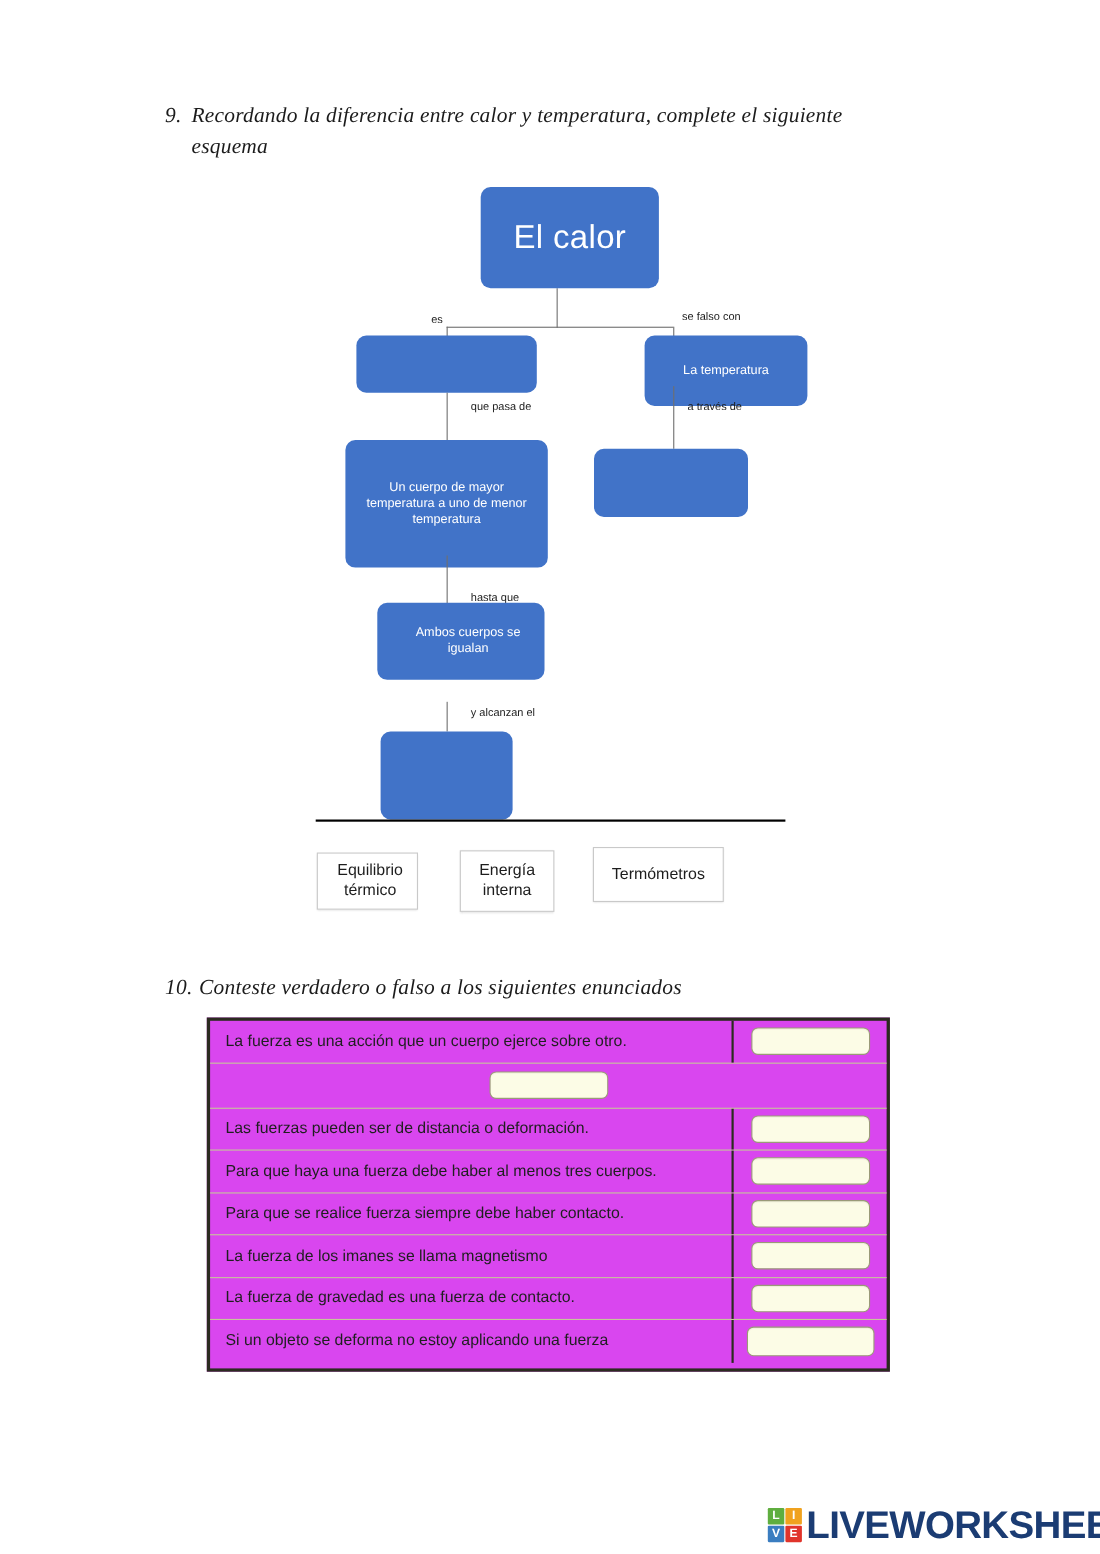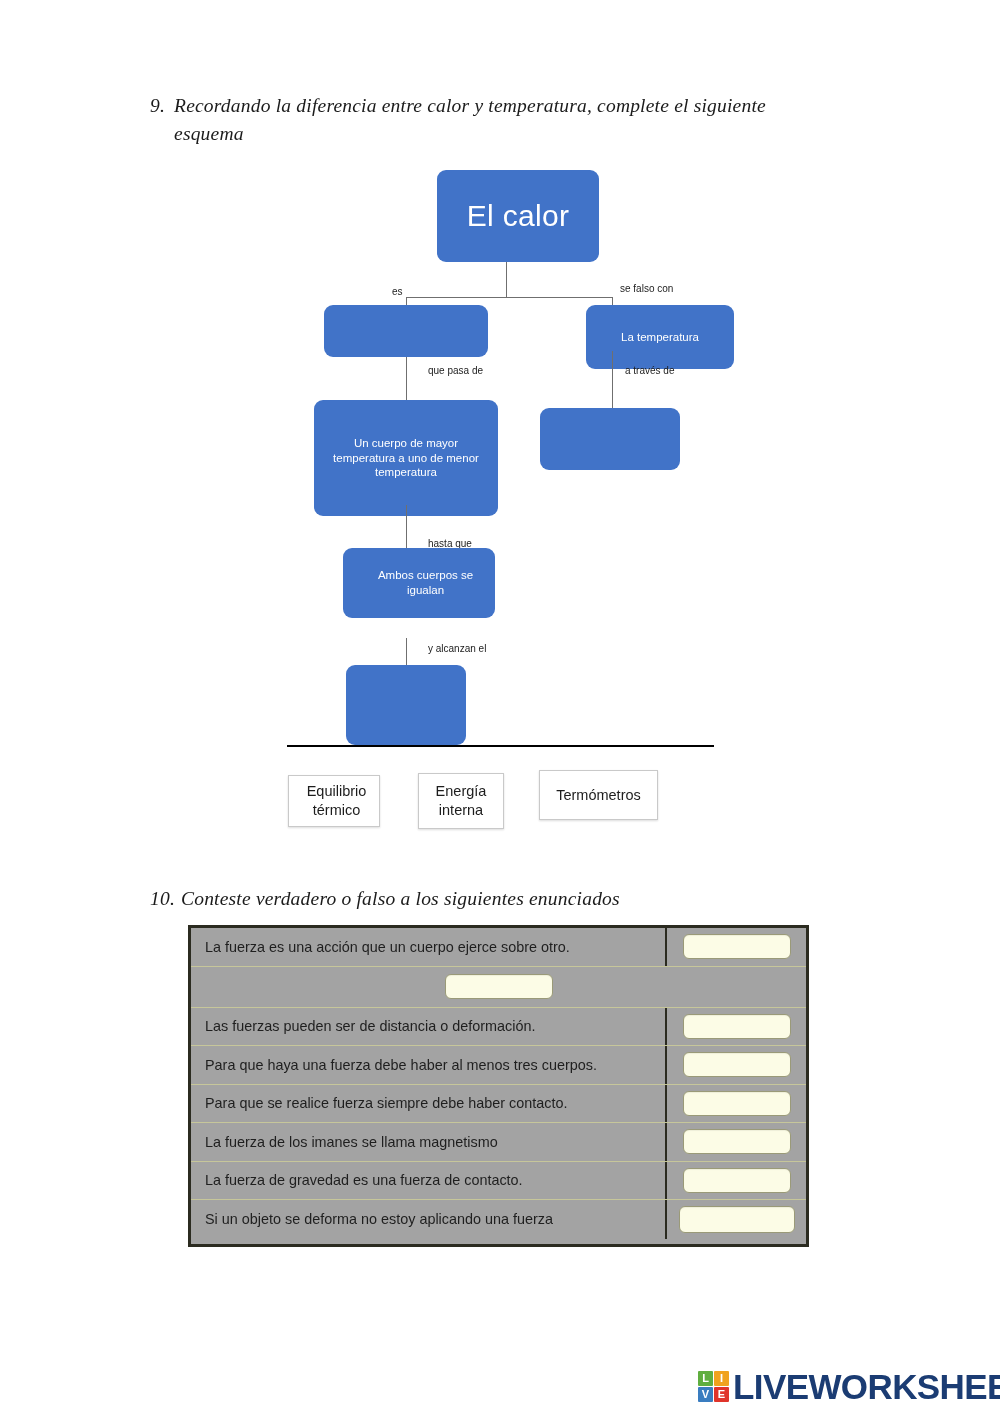--- a/index.html
+++ b/index.html
@@ -132,21 +132,21 @@
   #bank-energia    { left: 132px; top: 3px; width: 86px;  height: 56px; }
   #bank-termometro { left: 253px; top: 0px; width: 119px; height: 50px; }
 
   
   #tf-table {
     position: absolute;
     left: 188px;
     top: 925px;
     width: 621px;
     height: 322px;
-    background: #a3a3a3;
+    background: #d946ef;
     border: 3px solid #2b2b20;
     box-sizing: border-box;
   }
   .tf-row {
     display: flex;
     align-items: center;
     border-bottom: 1px solid #c6c69a;
     box-sizing: border-box;
     height: 38.5px;
   }

